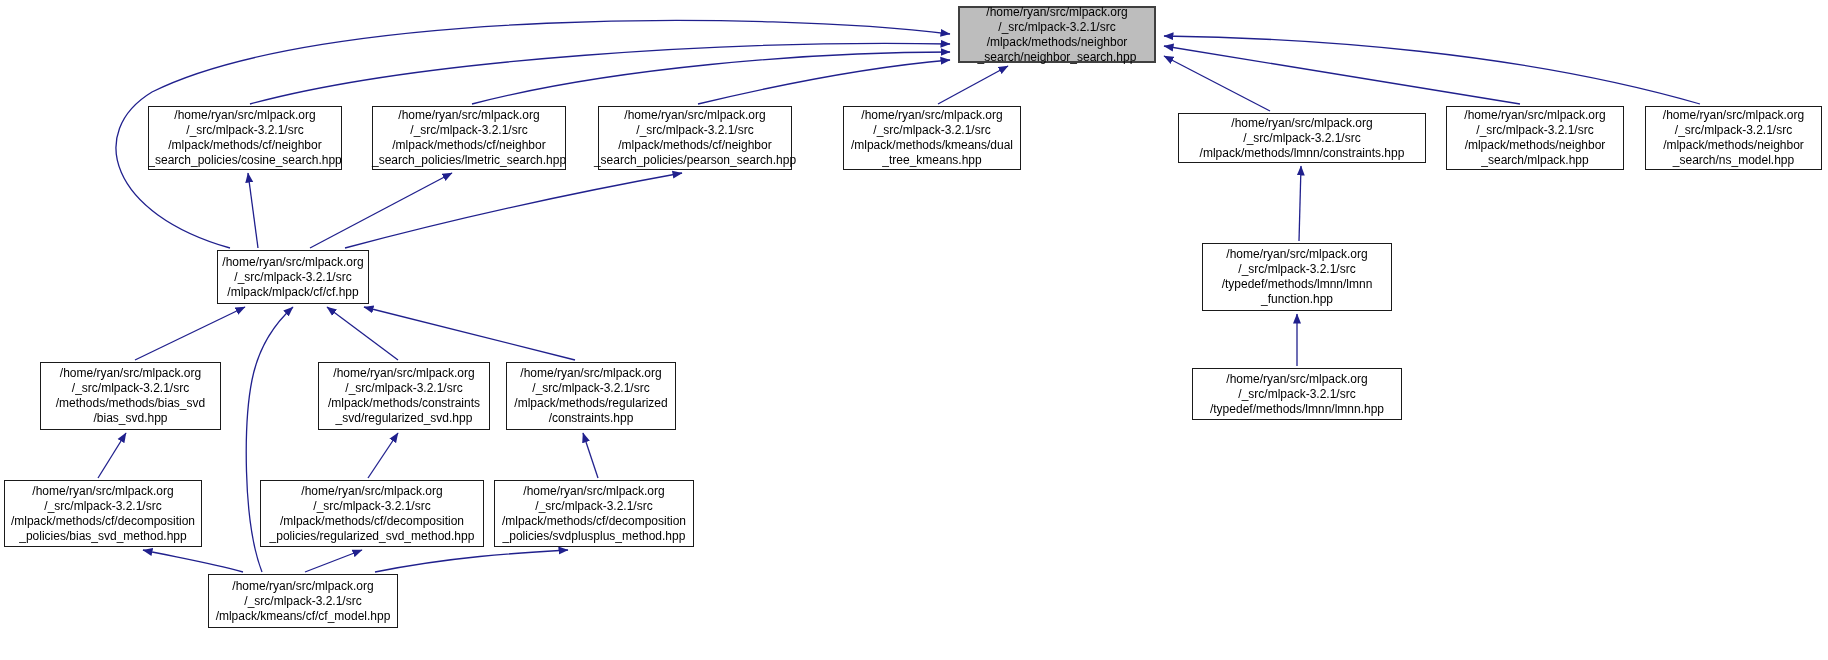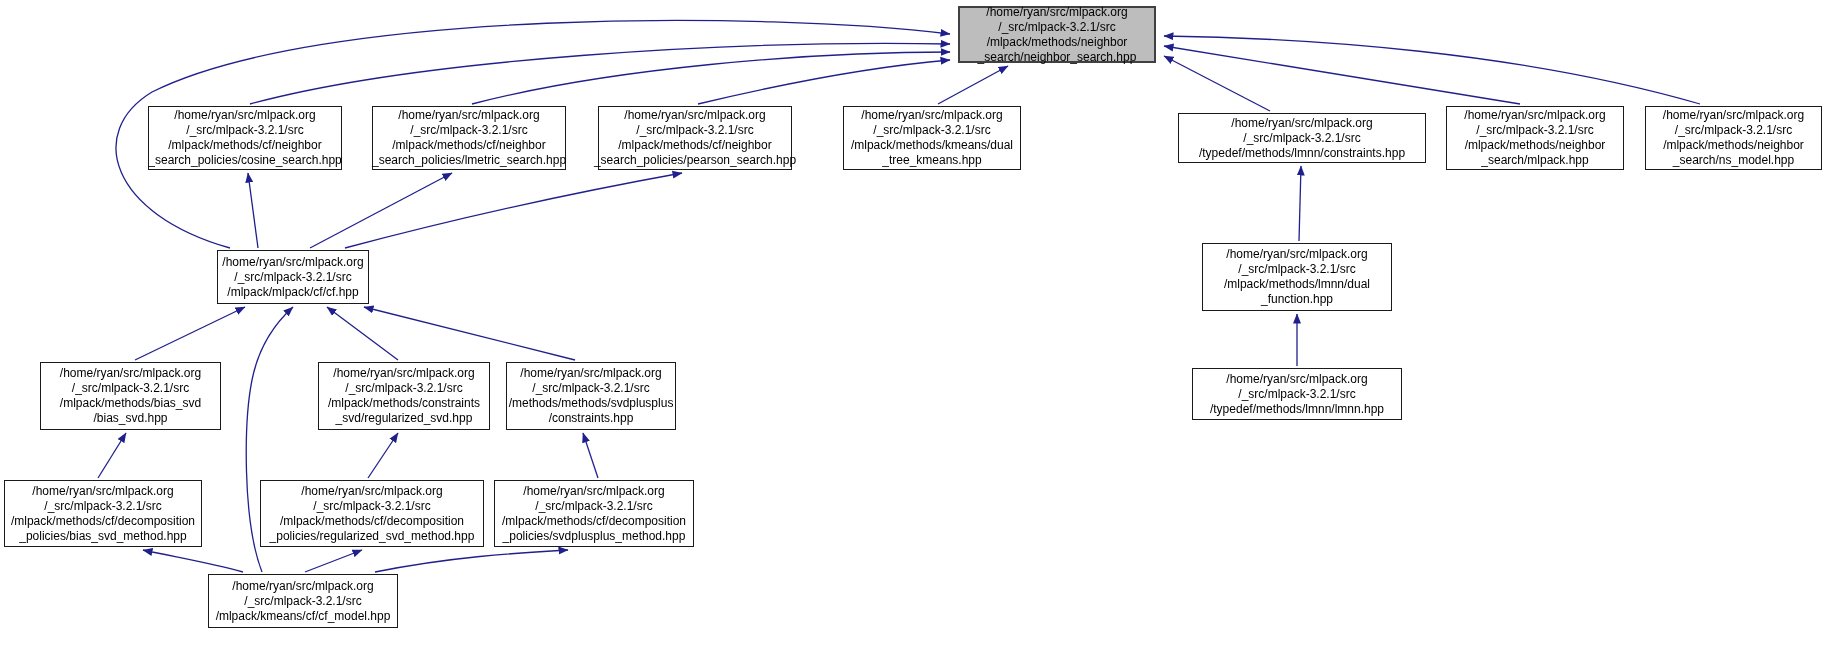--- a/index.html
+++ b/index.html
@@ -86,21 +86,21 @@
       </div>
       <div class="node" style="left: 843px; top: 106px; width: 178px; height: 64px;">
         <div class="line">/home/ryan/src/mlpack.org</div>
         <div class="line">/_src/mlpack-3.2.1/src</div>
         <div class="line">/mlpack/methods/kmeans/dual</div>
         <div class="line">_tree_kmeans.hpp</div>
       </div>
       <div class="node" style="left: 1178px; top: 113px; width: 248px; height: 50px;">
         <div class="line">/home/ryan/src/mlpack.org</div>
         <div class="line">/_src/mlpack-3.2.1/src</div>
-        <div class="line">/typedef/methods/lmnn/constraints.hpp</div>
+        <div class="line">/mlpack/methods/lmnn/constraints.hpp</div>
       </div>
       <div class="node" style="left: 1446px; top: 106px; width: 178px; height: 64px;">
         <div class="line">/home/ryan/src/mlpack.org</div>
         <div class="line">/_src/mlpack-3.2.1/src</div>
         <div class="line">/mlpack/methods/neighbor</div>
         <div class="line">_search/mlpack.hpp</div>
       </div>
       <div class="node" style="left: 1645px; top: 106px; width: 177px; height: 64px;">
         <div class="line">/home/ryan/src/mlpack.org</div>
         <div class="line">/_src/mlpack-3.2.1/src</div>
@@ -108,39 +108,39 @@
         <div class="line">_search/ns_model.hpp</div>
       </div>
       <div class="node" style="left: 217px; top: 250px; width: 152px; height: 54px;">
         <div class="line">/home/ryan/src/mlpack.org</div>
         <div class="line">/_src/mlpack-3.2.1/src</div>
         <div class="line">/mlpack/mlpack/cf/cf.hpp</div>
       </div>
       <div class="node" style="left: 1202px; top: 243px; width: 190px; height: 68px;">
         <div class="line">/home/ryan/src/mlpack.org</div>
         <div class="line">/_src/mlpack-3.2.1/src</div>
-        <div class="line">/mlpack/methods/lmnn/dual</div>
+        <div class="line">/typedef/methods/lmnn/lmnn</div>
         <div class="line">_function.hpp</div>
       </div>
       <div class="node" style="left: 40px; top: 362px; width: 181px; height: 68px;">
         <div class="line">/home/ryan/src/mlpack.org</div>
         <div class="line">/_src/mlpack-3.2.1/src</div>
-        <div class="line">/mlpack/methods/bias_svd</div>
+        <div class="line">/methods/methods/bias_svd</div>
         <div class="line">/bias_svd.hpp</div>
       </div>
       <div class="node" style="left: 318px; top: 362px; width: 172px; height: 68px;">
         <div class="line">/home/ryan/src/mlpack.org</div>
         <div class="line">/_src/mlpack-3.2.1/src</div>
         <div class="line">/mlpack/methods/constraints</div>
         <div class="line">_svd/regularized_svd.hpp</div>
       </div>
       <div class="node" style="left: 506px; top: 362px; width: 170px; height: 68px;">
         <div class="line">/home/ryan/src/mlpack.org</div>
         <div class="line">/_src/mlpack-3.2.1/src</div>
-        <div class="line">/methods/methods/svdplusplus</div>
+        <div class="line">/mlpack/methods/regularized</div>
         <div class="line">/constraints.hpp</div>
       </div>
       <div class="node" style="left: 1192px; top: 368px; width: 210px; height: 52px;">
         <div class="line">/home/ryan/src/mlpack.org</div>
         <div class="line">/_src/mlpack-3.2.1/src</div>
         <div class="line">/typedef/methods/lmnn/lmnn.hpp</div>
       </div>
       <div class="node" style="left: 4px; top: 480px; width: 198px; height: 67px;">
         <div class="line">/home/ryan/src/mlpack.org</div>
         <div class="line">/_src/mlpack-3.2.1/src</div>

